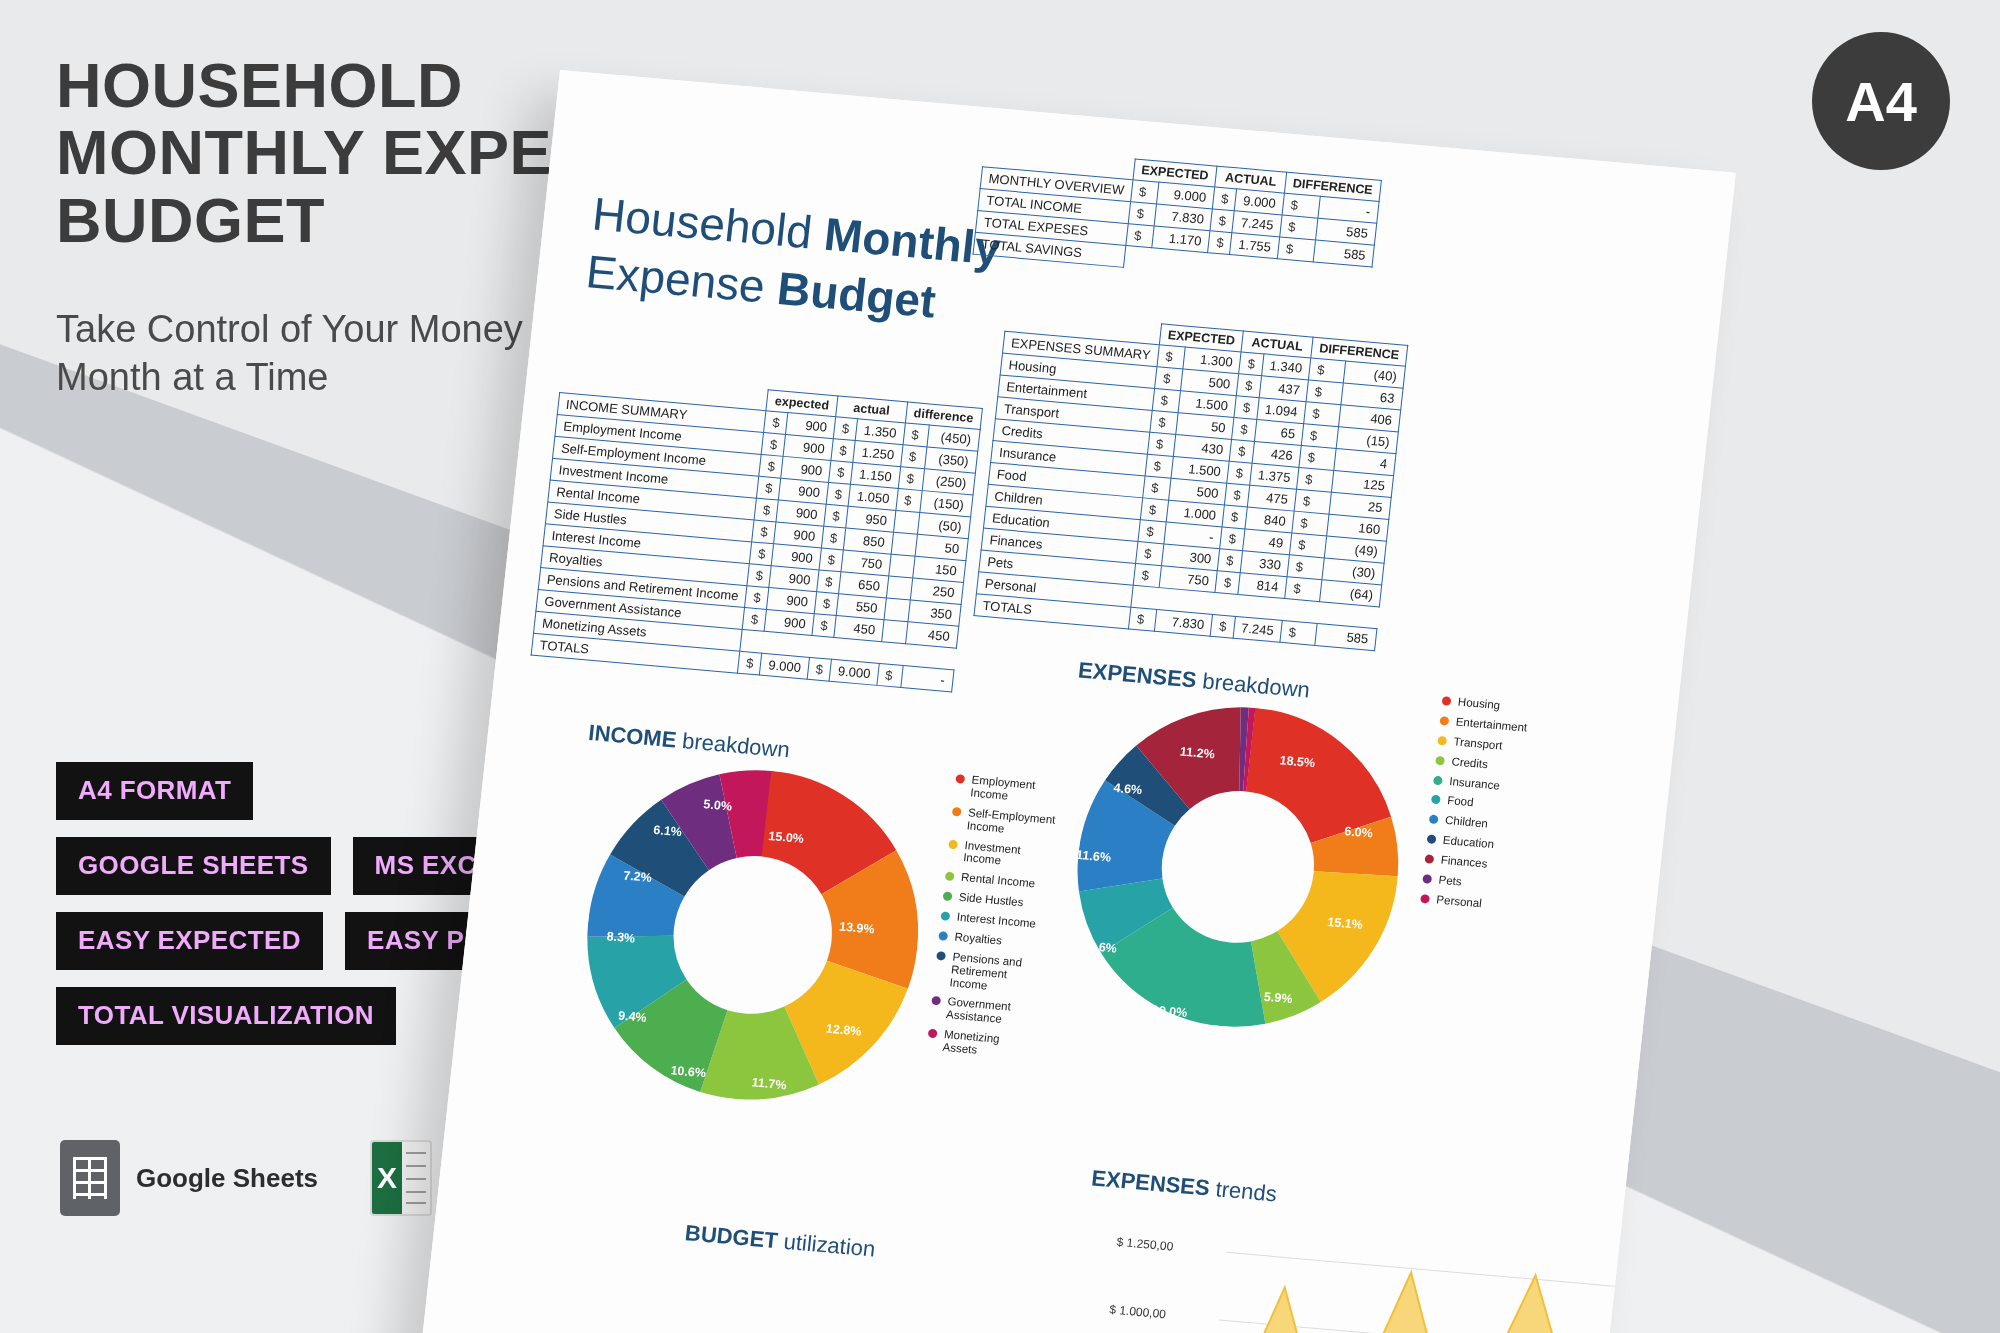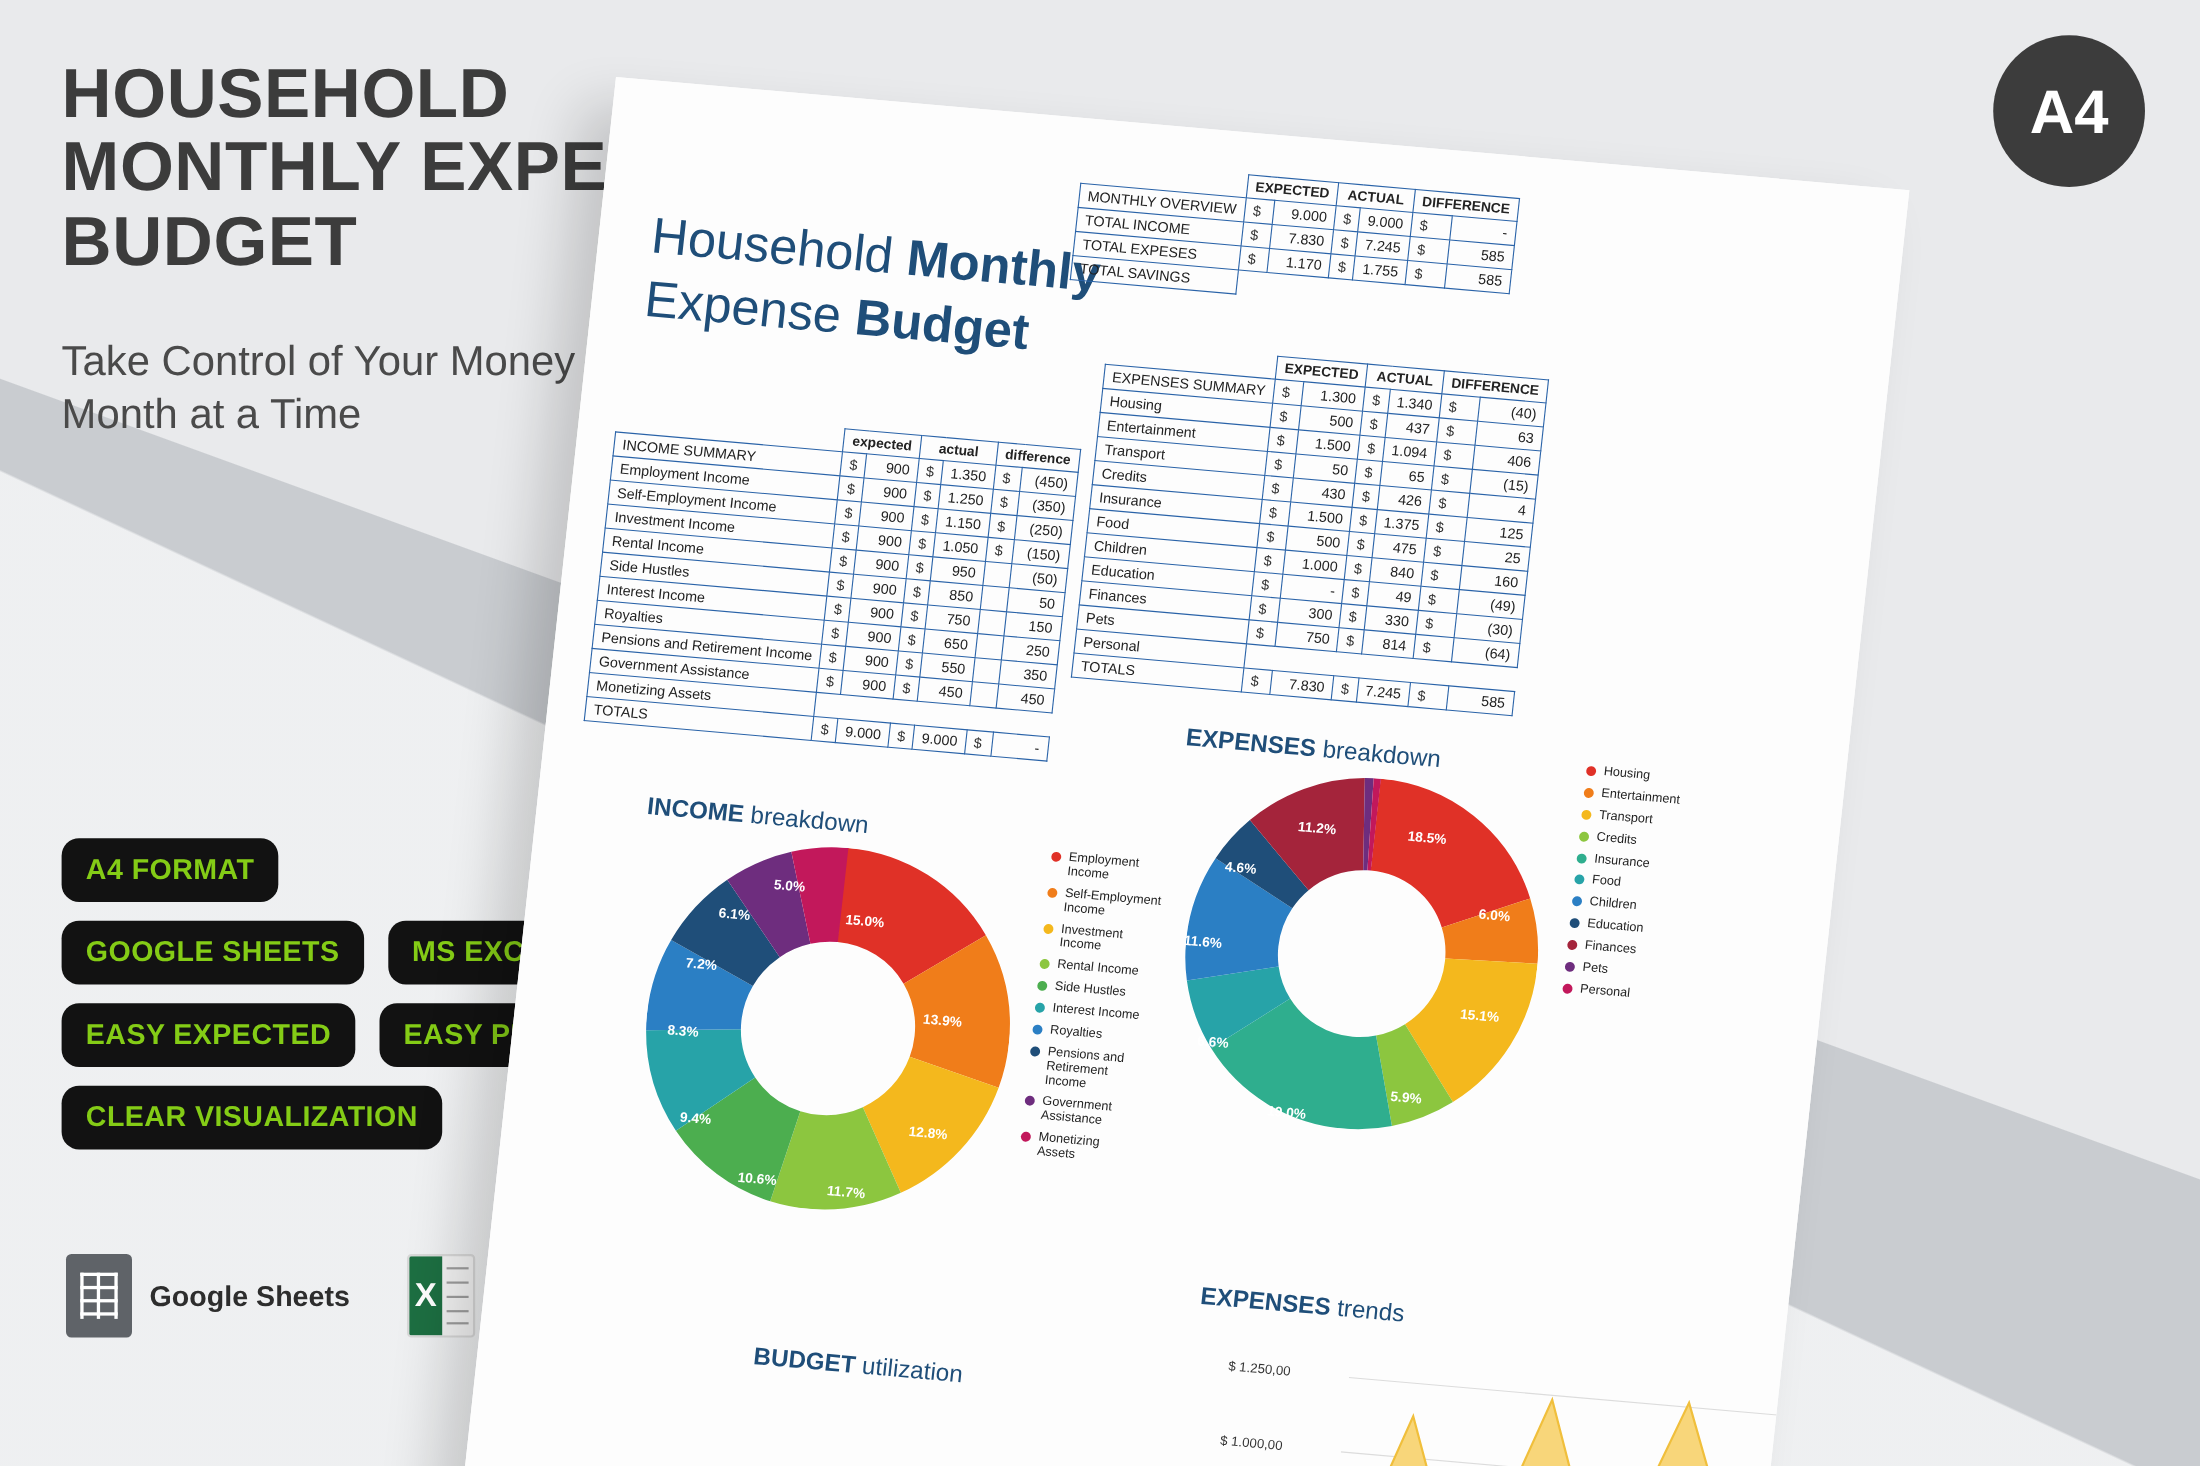--- a/index.html
+++ b/index.html
@@ -23,22 +23,22 @@
   .title{
     font-size:63px;line-height:1.07;font-weight:bold;color:#3c3c3c;
     letter-spacing:.5px;margin:0;
   }
   .subtitle{
     margin-top:52px;font-size:38px;line-height:1.26;color:#4a4a4a;font-weight:normal;
   }
   .tags{position:absolute;left:56px;top:762px;width:720px;}
   .tagrow{display:flex;gap:22px;margin-bottom:17px;}
   .tag{
-    background:#121212;color:#84cc16;font-weight:bold;font-size:26px;
-    padding:13px 22px 14px 22px;border-radius:16px;letter-spacing:.4px;display:inline-block;
+    background:#121212;color:#f0abfc;font-weight:bold;font-size:26px;
+    padding:13px 22px 14px 22px;border-radius:0;letter-spacing:.4px;display:inline-block;
   }
   .formats{position:absolute;left:60px;top:1140px;display:flex;align-items:center;gap:18px;}
   .fmt{display:flex;align-items:center;gap:16px;margin-right:34px;}
   .fmt-label{font-size:26px;font-weight:bold;color:#2d2d2d;}
   .gs-icon{width:60px;height:76px;background:#5f6368;border-radius:5px;position:relative;}
   .gs-icon:after{
     content:"";position:absolute;left:13px;top:17px;width:34px;height:42px;
     background:
       linear-gradient(#fff,#fff) 0 0/100% 3px no-repeat,
       linear-gradient(#fff,#fff) 0 12px/100% 3px no-repeat,
@@ -126,21 +126,21 @@
   </div>
   <div class="tagrow">
     <span class="tag">GOOGLE SHEETS</span>
     <span class="tag">MS EXCEL</span>
   </div>
   <div class="tagrow">
     <span class="tag">EASY EXPECTED</span>
     <span class="tag">EASY PRINTABLE</span>
   </div>
   <div class="tagrow">
-    <span class="tag">CLEAR VISUALIZATION</span>
+    <span class="tag">TOTAL VISUALIZATION</span>
   </div>
 </div>
 
 <div class="formats">
   <div class="fmt">
     <div class="gs-icon"></div>
     <div class="fmt-label">Google Sheets</div>
   </div>
   <div class="fmt">
     <div class="xl-icon">

